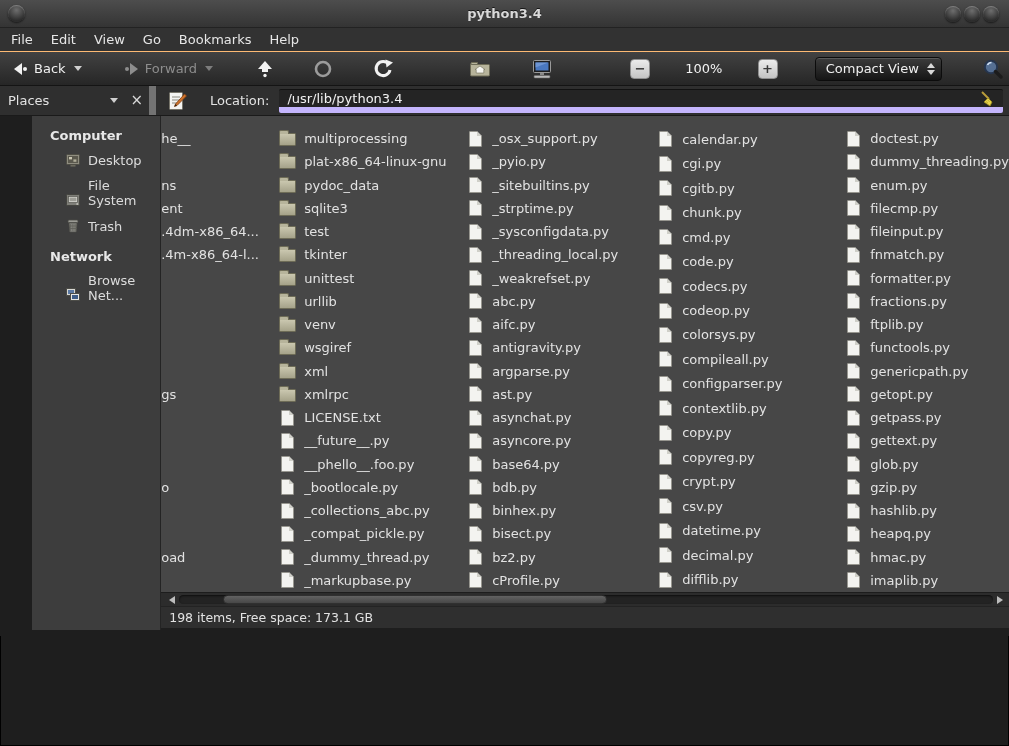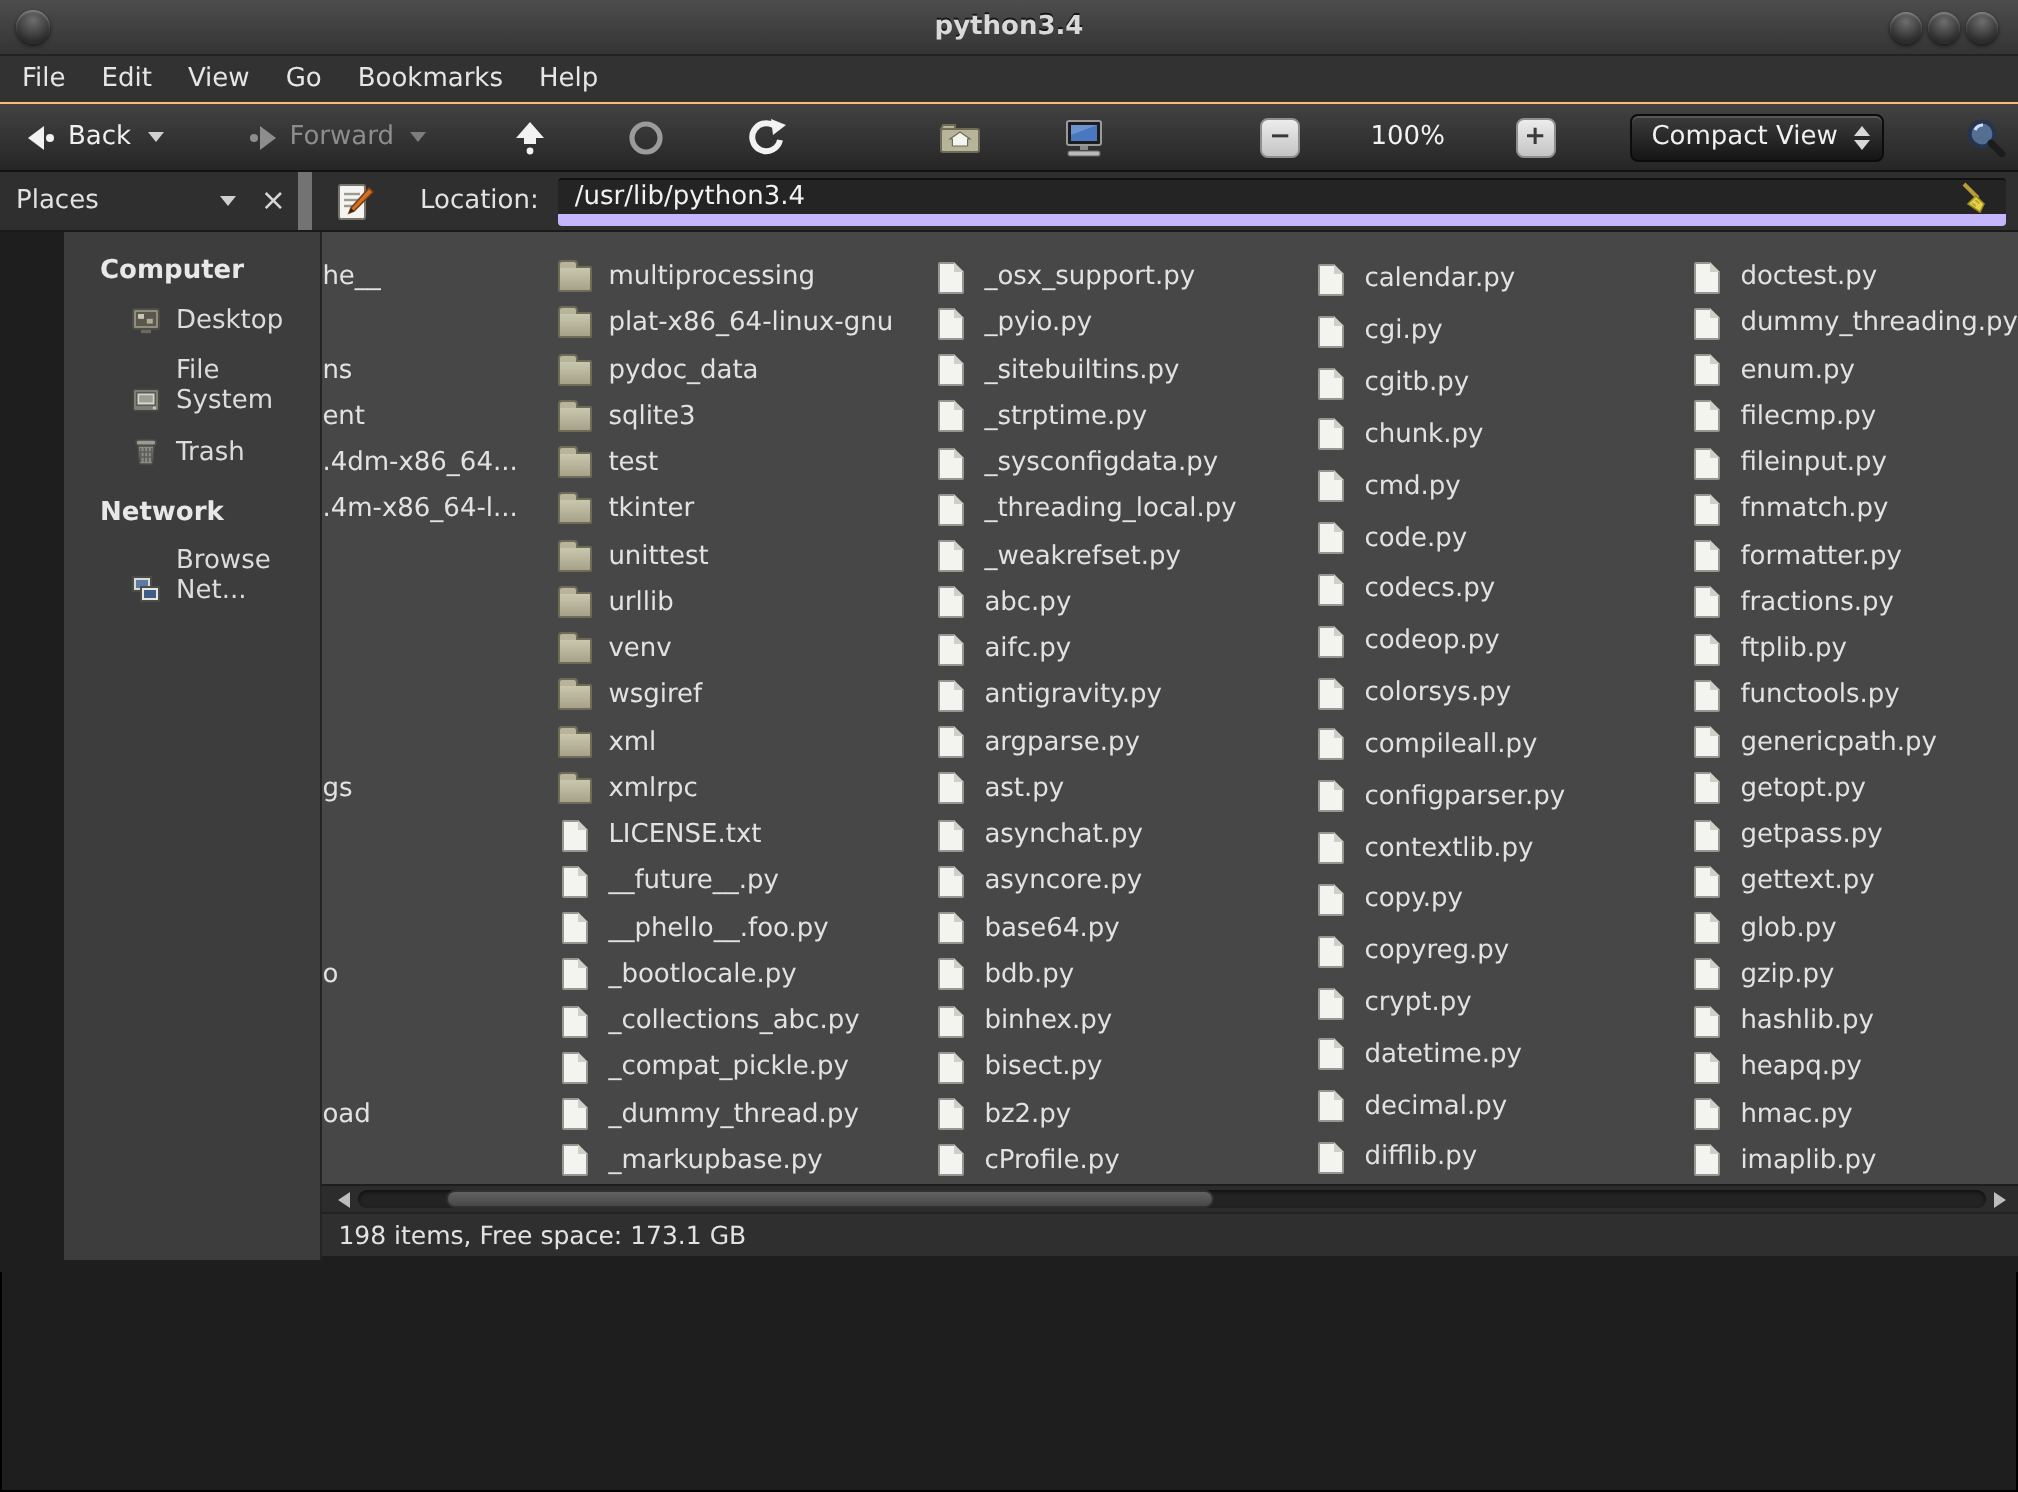--- a/index.html
+++ b/index.html
@@ -668,20 +668,26 @@
             <div class="file-item">
               <span class="ficon file">
                 <span class="ear"></span>
               </span>
               <span>crypt.py</span>
             </div>
             <div class="file-item">
               <span class="ficon file">
                 <span class="ear"></span>
               </span>
+              <span>csv.py</span>
+            </div>
+            <div class="file-item">
+              <span class="ficon file">
+                <span class="ear"></span>
+              </span>
               <span>datetime.py</span>
             </div>
             <div class="file-item">
               <span class="ficon file">
                 <span class="ear"></span>
               </span>
               <span>decimal.py</span>
             </div>
             <div class="file-item">
               <span class="ficon file">

